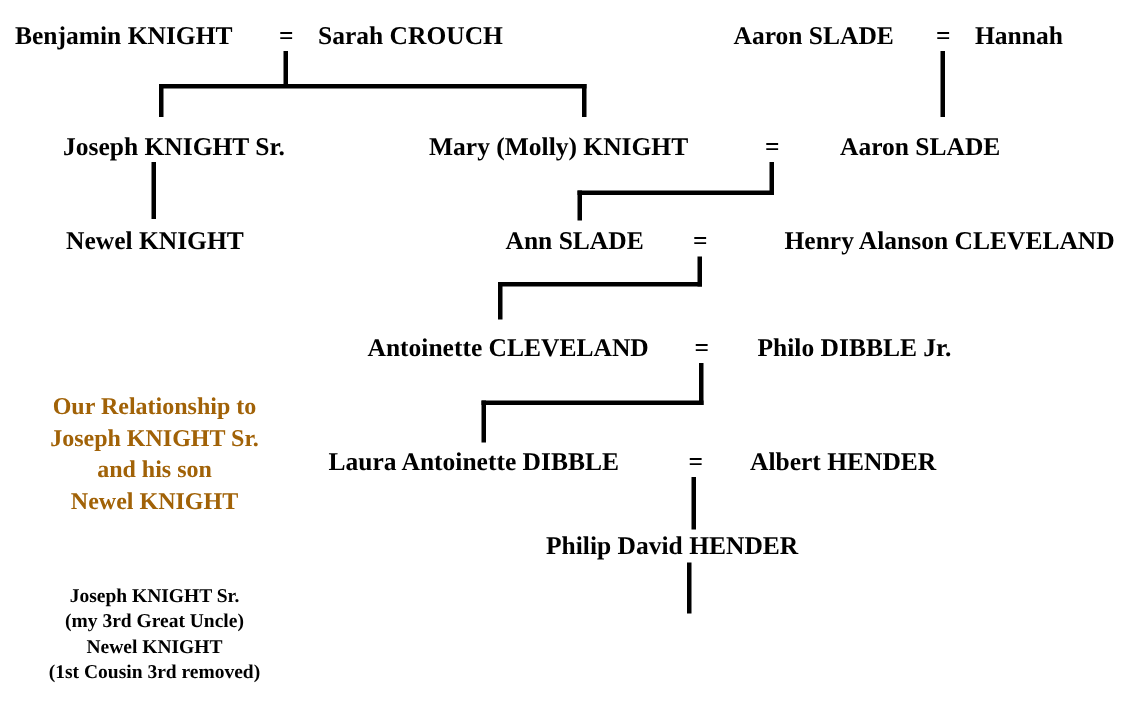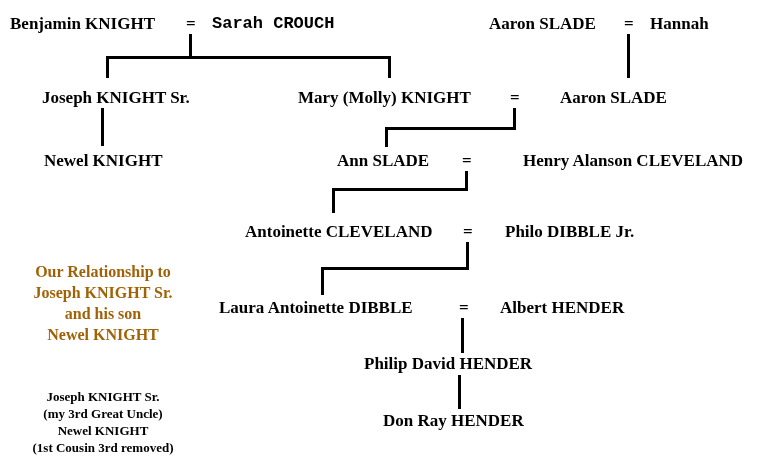--- a/index.html
+++ b/index.html
@@ -62,36 +62,36 @@
     color: #000000;
   }
 </style>
 </head>
 <body>
 
 <div id="chart">
 
   <div class="person" style="left:10px; top:14px;">Benjamin KNIGHT</div>
   <div class="eq" style="left:186px; top:14px;">=</div>
-  <div class="person" style="left:212px; top:14px;font-family:Liberation Mono, monospace;">Sarah CROUCH</div>
+  <div class="person" style="left:212px; top:14px;">Sarah CROUCH</div>
 
   <div class="person" style="left:489px; top:14px;">Aaron SLADE</div>
   <div class="eq" style="left:624px; top:14px;">=</div>
   <div class="person" style="left:650px; top:14px;">Hannah</div>
 
   <div class="vline" style="left:189px; top:34px; height:24px;"></div>
   <div class="hline" style="left:106px; top:56px; width:285px;"></div>
   <div class="vline" style="left:106px; top:56px; height:22px;"></div>
   <div class="vline" style="left:388px; top:56px; height:22px;"></div>
 
   <div class="vline" style="left:627px; top:34px; height:44px;"></div>
 
   <div class="person" style="left:42px; top:88px;">Joseph KNIGHT Sr.</div>
 
-  <div class="person" style="left:298px; top:88px;">Mary (Molly) KNIGHT</div>
+  <div class="person" style="left:286px; top:88px;">Mary (Molly) KNIGHT</div>
   <div class="eq" style="left:510px; top:88px;">=</div>
   <div class="person" style="left:560px; top:88px;">Aaron SLADE</div>
 
   <div class="vline" style="left:101px; top:108px; height:38px;"></div>
 
   <div class="vline" style="left:513px; top:108px; height:22px;"></div>
   <div class="hline" style="left:385px; top:127px; width:131px;"></div>
   <div class="vline" style="left:385px; top:127px; height:20px;"></div>
 
   <div class="person" style="left:44px; top:151px;">Newel KNIGHT</div>
@@ -115,21 +115,20 @@
   <div class="person" style="left:219px; top:298px;">Laura Antoinette DIBBLE</div>
   <div class="eq" style="left:459px; top:298px;">=</div>
   <div class="person" style="left:500px; top:298px;">Albert HENDER</div>
 
   <div class="vline" style="left:461px; top:318px; height:35px;"></div>
 
   <div class="person" style="left:364px; top:354px;">Philip David HENDER</div>
 
   <div class="vline" style="left:458px; top:375px; height:34px;"></div>
 
-  <div class="person" style="left:383px; top:411px;">Don Ray HENDER</div>
 
   <div class="caption-title" style="left:10px; top:261px; width:186px;">Our Relationship to</div>
   <div class="caption-title" style="left:10px; top:282px; width:186px;">Joseph KNIGHT Sr.</div>
   <div class="caption-title" style="left:10px; top:303px; width:186px;">and his son</div>
   <div class="caption-title" style="left:10px; top:324px; width:186px;">Newel KNIGHT</div>
 
   <div class="caption-note" style="left:10px; top:388px; width:186px;">Joseph KNIGHT Sr.</div>
   <div class="caption-note" style="left:10px; top:405px; width:186px;">(my 3rd Great Uncle)</div>
   <div class="caption-note" style="left:10px; top:422px; width:186px;">Newel KNIGHT</div>
   <div class="caption-note" style="left:10px; top:439px; width:186px;">(1st Cousin 3rd removed)</div>

